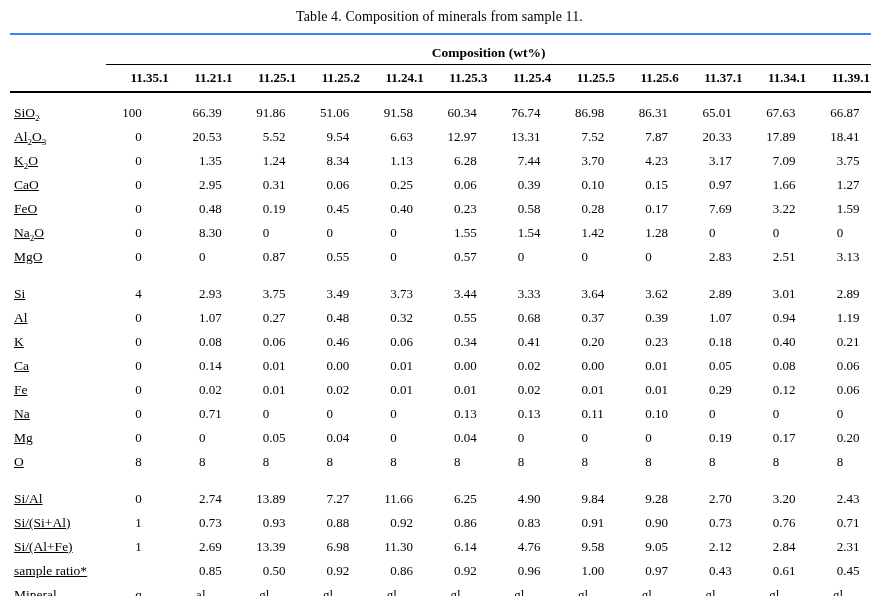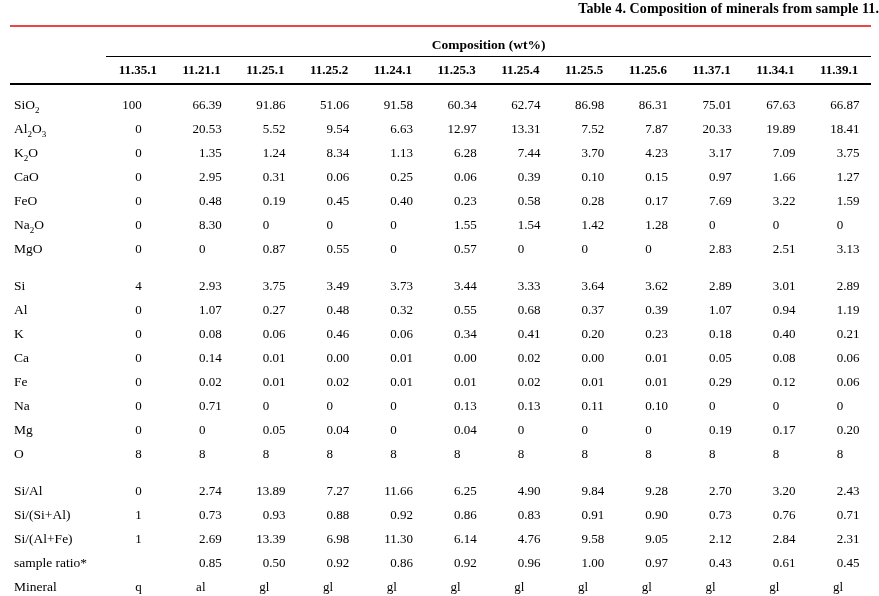--- a/index.html
+++ b/index.html
@@ -2,37 +2,37 @@
 <html><head>
 <meta charset="utf-8">
 <style>
   html, body { margin: 0; padding: 0; background: #ffffff; }
   #page {
     width: 879px; height: 596px; background: #ffffff; overflow: hidden;
     font-family: "Liberation Serif", "DejaVu Serif", serif; color: #000;
     position: relative;
   }
   .title {
-    text-align: right; padding-top: 1px; font-size: 14px; letter-spacing: 0.1px; font-weight: bold;
+    text-align: center; padding-top: 9px; font-size: 14px; letter-spacing: 0.1px;
   }
   table.comp {
     border-collapse: collapse; table-layout: fixed;
     width: 861px; margin: 8px 0 0 10px; font-size: 13px;
   }
-  tr.group-row td { border-top: 2px solid #ef4444; }
+  tr.group-row td { border-top: 2px solid #3b82f6; }
   td.group {
     font-weight: bold; text-align: center; border-bottom: 1px solid #000;
     height: 25px; vertical-align: bottom; padding-bottom: 3px; font-size: 13.5px;
   }
   tr.colhead-row td {
     border-bottom: 2px solid #000; height: 24px;
-    font-weight: bold; text-align: center; vertical-align: middle; font-size: 13px;
+    font-weight: bold; text-align: right; vertical-align: middle; font-size: 13px;
   }
   tbody td { height: 22px; vertical-align: middle; }
-  td.lbl { text-align: left; padding-left: 4px; font-size: 13.5px; }
+  td.lbl { text-align: left; padding-left: 4px; font-size: 13.5px; text-decoration: underline; }
   td.num { text-align: right; padding-right: 10px; white-space: nowrap; }
   .fp { display: inline-block; width: 18px; text-align: left; }
   tr.gap td { height: 11px; }
   tr.headgap td { height: 6px; }
   tr.bottom td { border-bottom: 2px solid #000; }
   sub { font-size: 9px; line-height: 0; }
 </style>
 </head>
 <body>
 
@@ -81,40 +81,40 @@
           <td colspan="13"></td>
         </tr>
         <tr>
           <td class="lbl">SiO<sub>2</sub></td>
           <td class="num"><span class="ip">100</span><span class="fp"></span></td>
           <td class="num"><span class="ip">66</span><span class="fp">.39</span></td>
           <td class="num"><span class="ip">91</span><span class="fp">.86</span></td>
           <td class="num"><span class="ip">51</span><span class="fp">.06</span></td>
           <td class="num"><span class="ip">91</span><span class="fp">.58</span></td>
           <td class="num"><span class="ip">60</span><span class="fp">.34</span></td>
-          <td class="num"><span class="ip">62</span><span class="fp">.74</span></td>
+          <td class="num"><span class="ip">76</span><span class="fp">.74</span></td>
           <td class="num"><span class="ip">86</span><span class="fp">.98</span></td>
           <td class="num"><span class="ip">86</span><span class="fp">.31</span></td>
-          <td class="num"><span class="ip">75</span><span class="fp">.01</span></td>
+          <td class="num"><span class="ip">65</span><span class="fp">.01</span></td>
           <td class="num"><span class="ip">67</span><span class="fp">.63</span></td>
           <td class="num"><span class="ip">66</span><span class="fp">.87</span></td>
         </tr>
         <tr>
           <td class="lbl">Al<sub>2</sub>O<sub>3</sub></td>
           <td class="num"><span class="ip">0</span><span class="fp"></span></td>
           <td class="num"><span class="ip">20</span><span class="fp">.53</span></td>
           <td class="num"><span class="ip">5</span><span class="fp">.52</span></td>
           <td class="num"><span class="ip">9</span><span class="fp">.54</span></td>
           <td class="num"><span class="ip">6</span><span class="fp">.63</span></td>
           <td class="num"><span class="ip">12</span><span class="fp">.97</span></td>
           <td class="num"><span class="ip">13</span><span class="fp">.31</span></td>
           <td class="num"><span class="ip">7</span><span class="fp">.52</span></td>
           <td class="num"><span class="ip">7</span><span class="fp">.87</span></td>
           <td class="num"><span class="ip">20</span><span class="fp">.33</span></td>
-          <td class="num"><span class="ip">19</span><span class="fp">.89</span></td>
+          <td class="num"><span class="ip">17</span><span class="fp">.89</span></td>
           <td class="num"><span class="ip">18</span><span class="fp">.41</span></td>
         </tr>
         <tr>
           <td class="lbl">K<sub>2</sub>O</td>
           <td class="num"><span class="ip">0</span><span class="fp"></span></td>
           <td class="num"><span class="ip">1</span><span class="fp">.35</span></td>
           <td class="num"><span class="ip">1</span><span class="fp">.24</span></td>
           <td class="num"><span class="ip">8</span><span class="fp">.34</span></td>
           <td class="num"><span class="ip">1</span><span class="fp">.13</span></td>
           <td class="num"><span class="ip">6</span><span class="fp">.28</span></td>

